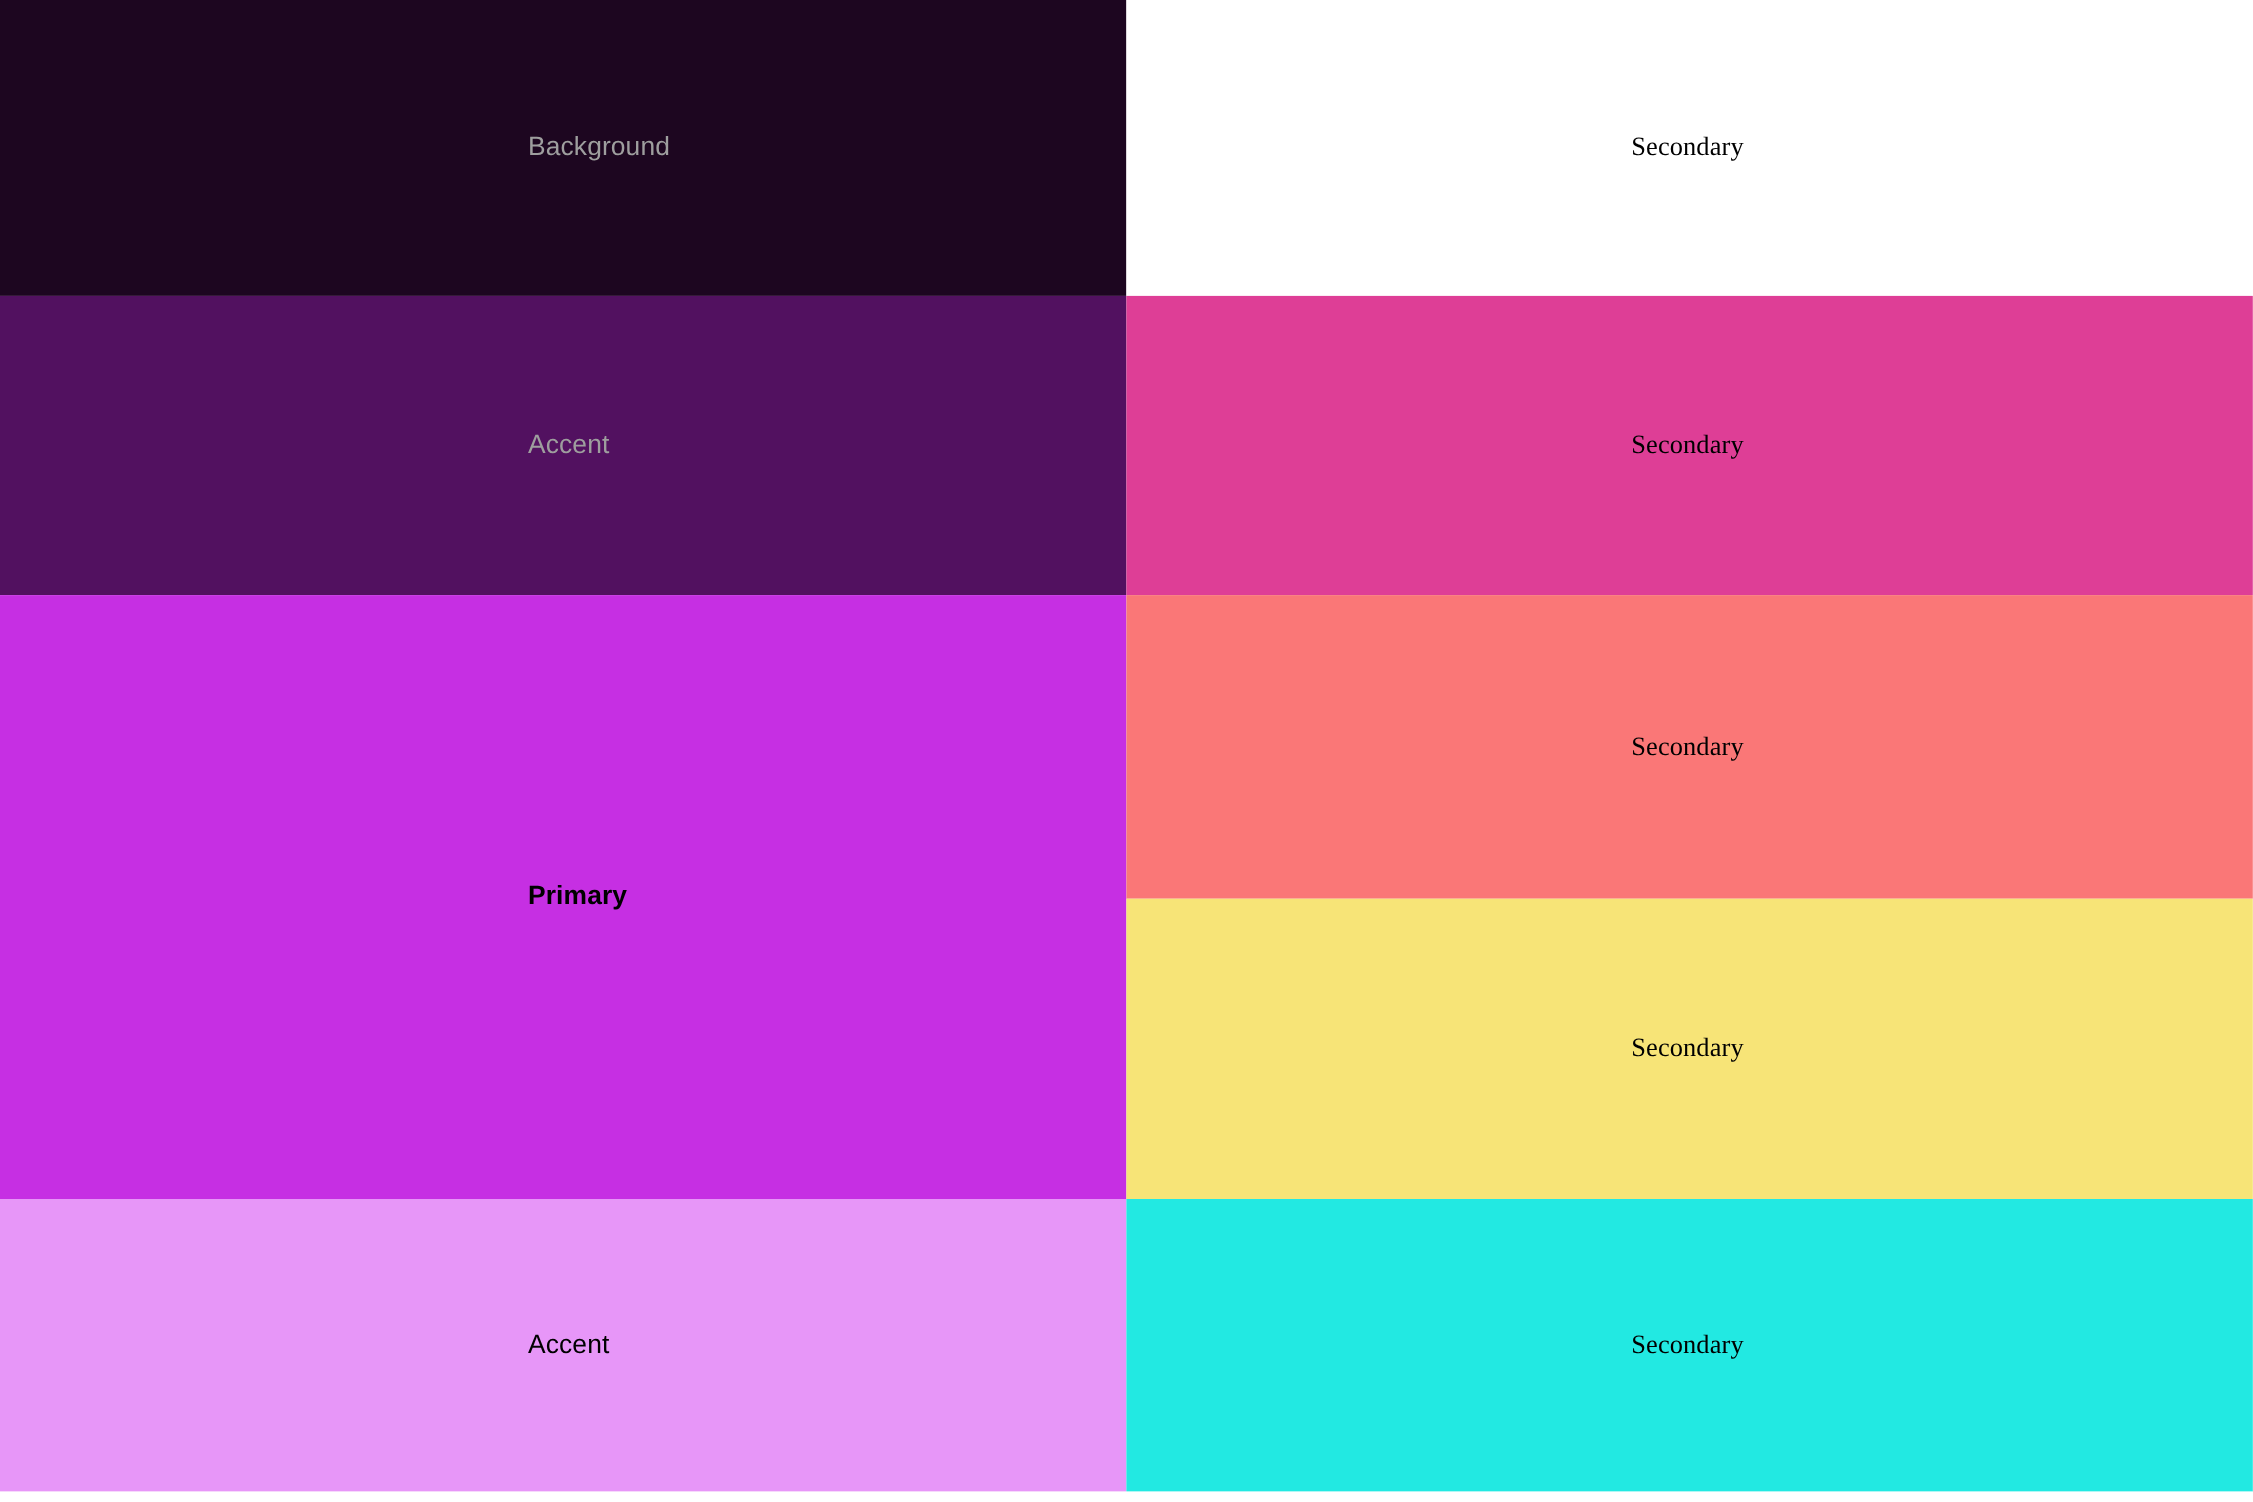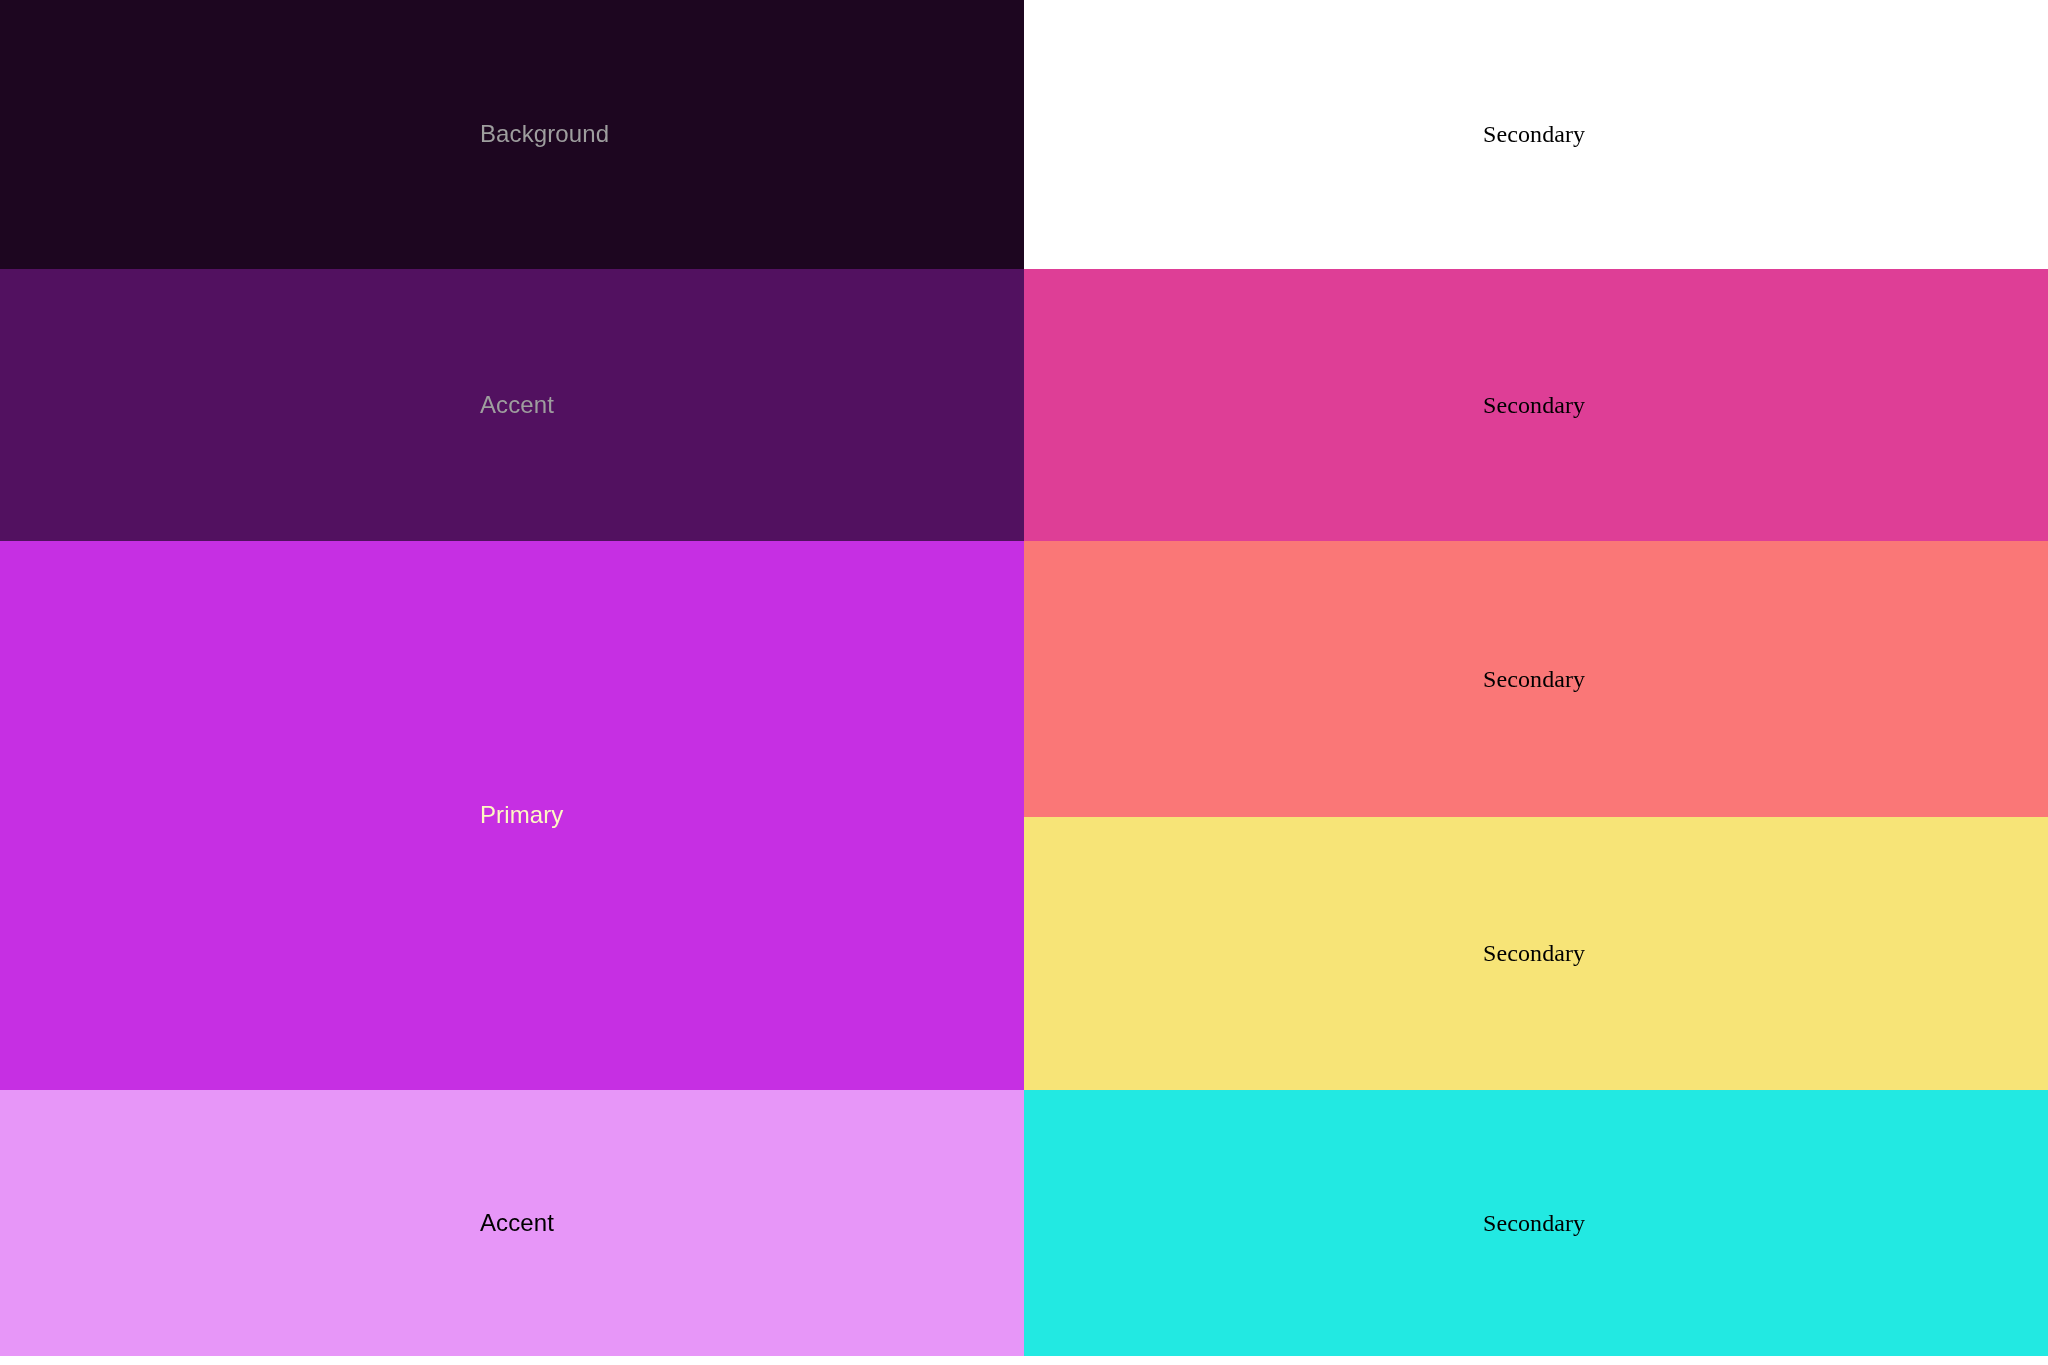--- a/index.html
+++ b/index.html
@@ -73,21 +73,21 @@
 
     <div class="swatch" style="background-color: rgb(29, 6, 32); height: 269px; flex: 0 0 269px;">
       <span class="swatch-label" style="color: rgb(158, 158, 158);">Background</span>
     </div>
 
     <div class="swatch" style="background-color: rgb(82, 17, 96); height: 272px; flex: 0 0 272px;">
       <span class="swatch-label" style="color: rgb(158, 158, 158);">Accent</span>
     </div>
 
     <div class="swatch" style="background-color: rgb(198, 47, 227); height: 549px; flex: 0 0 549px;">
-      <span class="swatch-label" style="color: #fef9c3;">Primary</span>
+      <span class="swatch-label" style="color: #000000; font-weight: bold;">Primary</span>
     </div>
 
     <div class="swatch" style="background-color: rgb(231, 150, 248); height: 266px; flex: 0 0 266px;">
       <span class="swatch-label" style="color: rgb(0, 0, 0);">Accent</span>
     </div>
 
   </div>
 
   <div class="column right">
 

